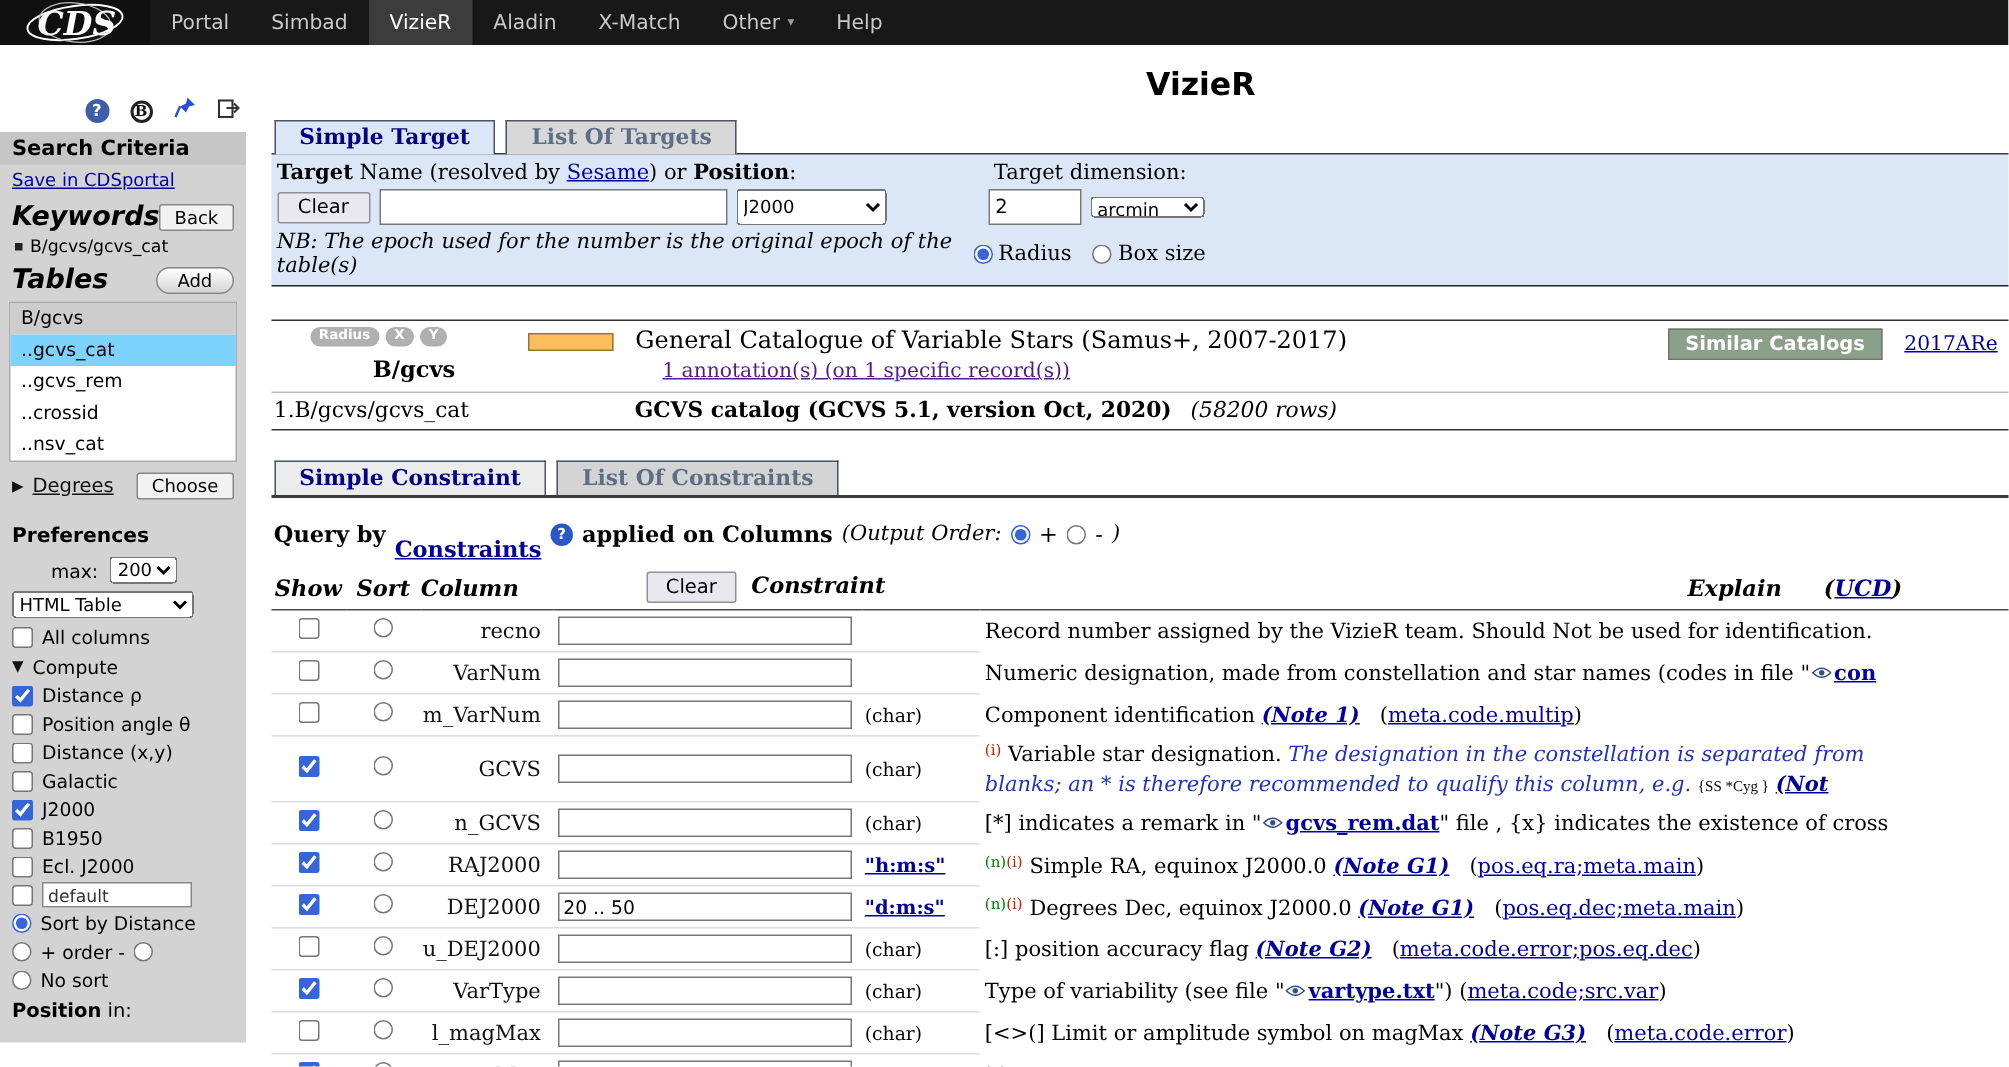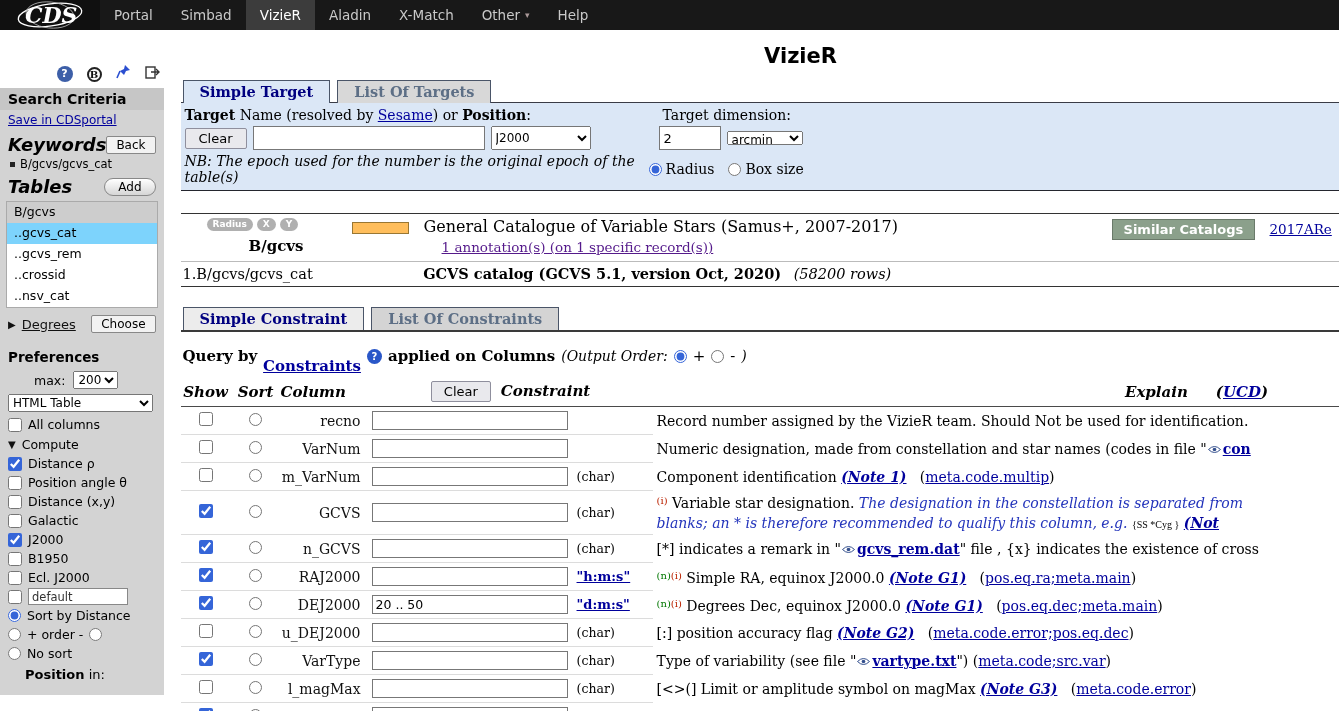--- a/index.html
+++ b/index.html
@@ -51,26 +51,26 @@
   .tbl-item.parent { background:#cdcdcd; }
   .tbl-item.selected { background:#7dd3fc; }
   .enlarge-row { display:flex; align-items:center; gap:6px; padding:7px 8px 4px; }
   .tri { font-size:10px; color:#111; }
   .enlarge-link { font-size:13px; text-decoration:underline; color:#111; }
   .choose-btn { margin-left:auto; }
   .pref-title { font-weight:bold; font-size:13.5px; padding:12px 8px 4px; }
   .max-row { display:flex; gap:8px; padding:2px 8px 2px 34px; align-items:center; }
   select { font-size:12px; font-family:"DejaVu Sans",sans-serif; }
   .fmt-row { padding:3px 8px; }
-  .fmt-row select { width:145px; }
+  .fmt-row select { width:121px; }
   .chk-row { display:flex; gap:6px; align-items:center; padding:2px 8px; height:19px; cursor:pointer; }
   .compute-row { padding:3px 8px 2px; display:flex; gap:6px; align-items:center; }
   .default-input { width:100px; height:17px; border:1px solid #888; font-size:11.5px; padding:0 3px;
     font-family:"DejaVu Sans",sans-serif; color:#333; }
-  .pos-row { padding:4px 8px 2px; font-size:13px;margin-left:17px; }
+  .pos-row { padding:4px 8px 2px; font-size:13px; }
 
   
   .main { flex:1; position:relative; padding:0 0 0 17px; }
   .page-title { margin:14px 0 0; width:1240px; text-align:center;
     font:bold 21px "DejaVu Sans","Liberation Sans",sans-serif; color:#000; }
 
   .tabwrap1 { display:flex; gap:7px; margin-top:12px; padding-left:2px; position:relative; z-index:2; }
   .tab { padding:2px 16px 3px; font:bold 14.5px "DejaVu Serif",serif;
     border:1px solid #4a5568; border-bottom:none; cursor:pointer; white-space:nowrap; }
   .tab.active1 { background:#dbe7f6; color:#000080; }

